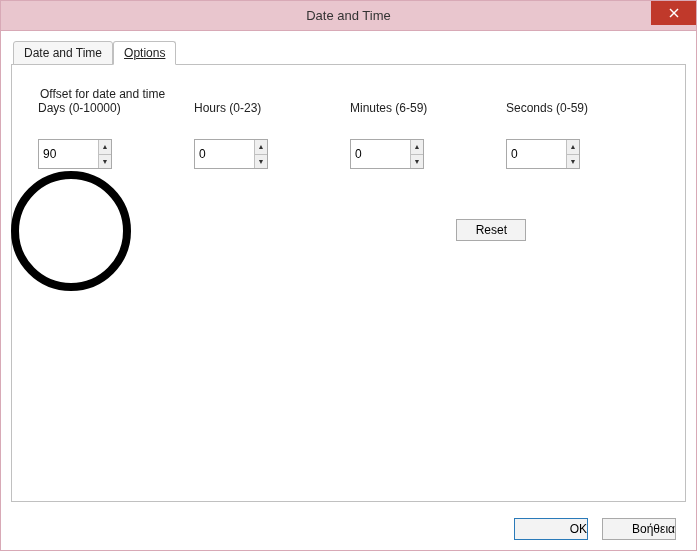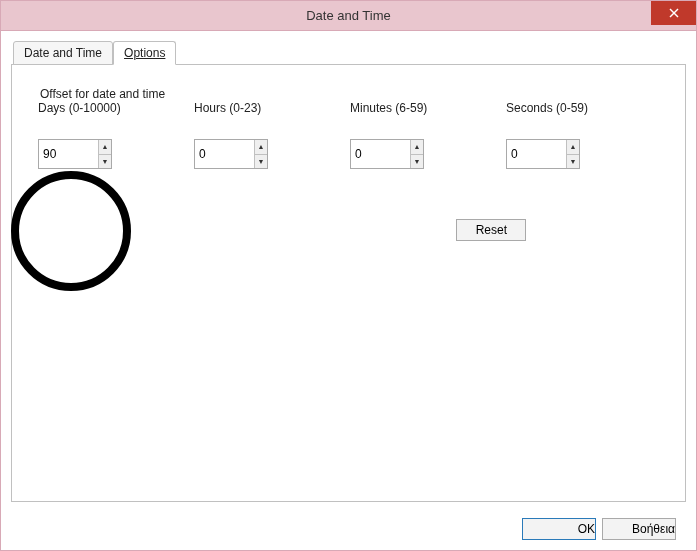--- a/index.html
+++ b/index.html
@@ -164,21 +164,21 @@
       width: 120px;
       height: 120px;
       border: 8px solid #000;
       border-radius: 50%;
       pointer-events: none;
     }
     .footer {
       padding: 10px;
       display: flex;
       justify-content: flex-end;
-      gap: 6px;
+      gap: 14px;
       border-top: none;
       margin-top: 6px;
     }
     .footer .btn { min-width: 74px; padding: 3px 0; }
     .footer .btn.primary { border: 1px solid #2a7ab9; }
   </style>
 </head>
 <body>
 
 <div class="window">

